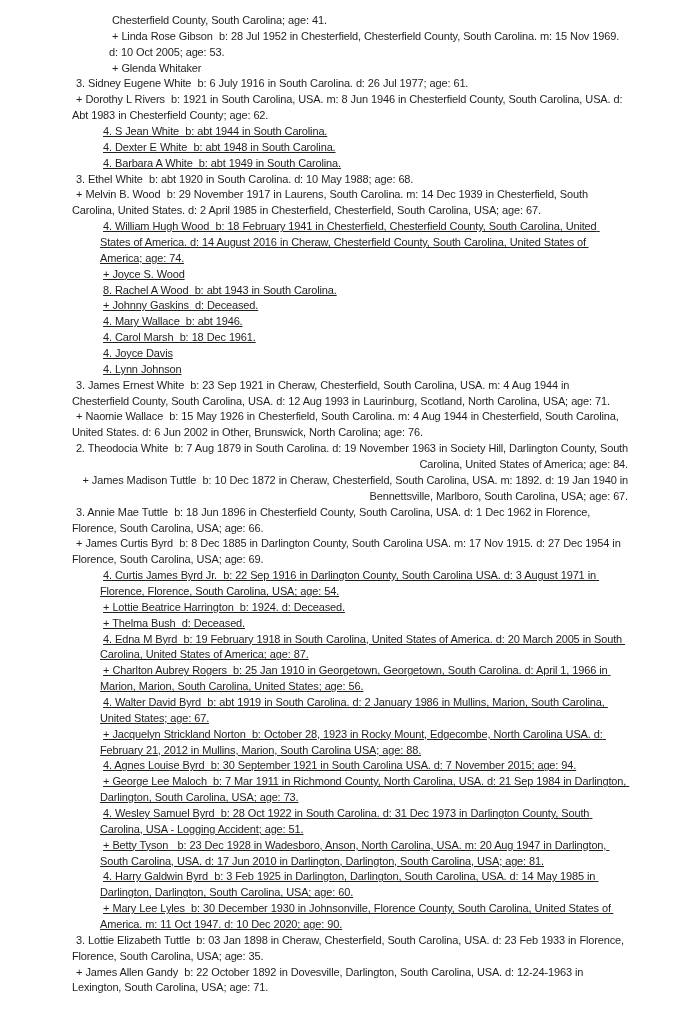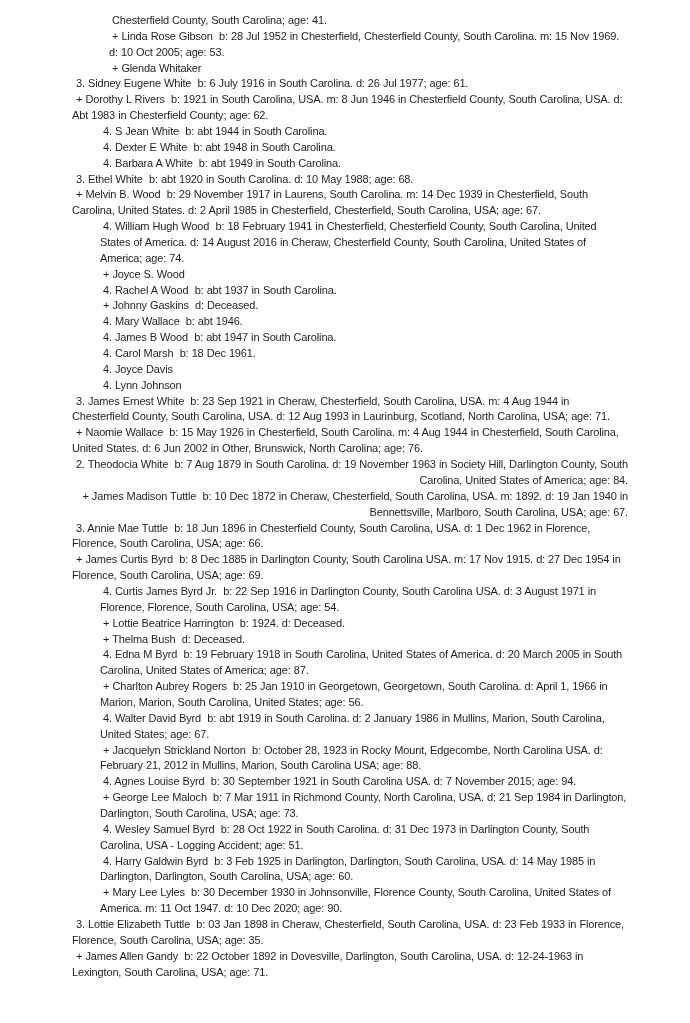--- a/index.html
+++ b/index.html
@@ -21,59 +21,59 @@
     line-height: 15.86px;
     letter-spacing: -0.15px;
     color: #1f1f1f;
   }
   .entry {
     white-space: pre-wrap;
     word-spacing: 0.2px;
   }
   .lvl-2 { padding-left: 52px;  text-indent: 2px; text-align: right; }
   .lvl-3 { padding-left: 72px;  text-indent: 4px; }
-  .lvl-4 { padding-left: 100px; text-indent: 3px; }
+  .lvl-4 { padding-left: 100px; text-indent: 3px; text-decoration: underline; }
   .lvl-5 { padding-left: 109px; text-indent: 3px; }
 </style>
 </head>
 <body style="background: rgb(255, 255, 255);">
 
 <div class="report" id="report" style="color: rgb(31, 31, 31);">
     <div class="entry lvl-5">Chesterfield County, South Carolina; age: 41.</div>
     <div class="entry lvl-5">+ Linda Rose Gibson  b: 28 Jul 1952 in Chesterfield, Chesterfield County, South Carolina. m: 15 Nov 1969. d: 10 Oct 2005; age: 53.</div>
     <div class="entry lvl-5">+ Glenda Whitaker</div>
     <div class="entry lvl-3">3. Sidney Eugene White  b: 6 July 1916 in South Carolina. d: 26 Jul 1977; age: 61.</div>
     <div class="entry lvl-3">+ Dorothy L Rivers  b: 1921 in South Carolina, USA. m: 8 Jun 1946 in Chesterfield County, South Carolina, USA. d: Abt 1983 in Chesterfield County; age: 62.</div>
     <div class="entry lvl-4">4. S Jean White  b: abt 1944 in South Carolina.</div>
     <div class="entry lvl-4">4. Dexter E White  b: abt 1948 in South Carolina.</div>
     <div class="entry lvl-4">4. Barbara A White  b: abt 1949 in South Carolina.</div>
     <div class="entry lvl-3">3. Ethel White  b: abt 1920 in South Carolina. d: 10 May 1988; age: 68.</div>
     <div class="entry lvl-3">+ Melvin B. Wood  b: 29 November 1917 in Laurens, South Carolina. m: 14 Dec 1939 in Chesterfield, South Carolina, United States. d: 2 April 1985 in Chesterfield, Chesterfield, South Carolina, USA; age: 67.</div>
     <div class="entry lvl-4">4. William Hugh Wood  b: 18 February 1941 in Chesterfield, Chesterfield County, South Carolina, United States of America. d: 14 August 2016 in Cheraw, Chesterfield County, South Carolina, United States of America; age: 74.</div>
     <div class="entry lvl-4">+ Joyce S. Wood</div>
-    <div class="entry lvl-4">4. Rachel A Wood  b: abt 1937 in South Carolina.</div>
+    <div class="entry lvl-4">8. Rachel A Wood  b: abt 1943 in South Carolina.</div>
     <div class="entry lvl-4">+ Johnny Gaskins  d: Deceased.</div>
     <div class="entry lvl-4">4. Mary Wallace  b: abt 1946.</div>
-    <div class="entry lvl-4">4. James B Wood  b: abt 1947 in South Carolina.</div>
     <div class="entry lvl-4">4. Carol Marsh  b: 18 Dec 1961.</div>
     <div class="entry lvl-4">4. Joyce Davis</div>
     <div class="entry lvl-4">4. Lynn Johnson</div>
     <div class="entry lvl-3">3. James Ernest White  b: 23 Sep 1921 in Cheraw, Chesterfield, South Carolina, USA. m: 4 Aug 1944 in Chesterfield County, South Carolina, USA. d: 12 Aug 1993 in Laurinburg, Scotland, North Carolina, USA; age: 71.</div>
     <div class="entry lvl-3">+ Naomie Wallace  b: 15 May 1926 in Chesterfield, South Carolina. m: 4 Aug 1944 in Chesterfield, South Carolina, United States. d: 6 Jun 2002 in Other, Brunswick, North Carolina; age: 76.</div>
     <div class="entry lvl-2">2. Theodocia White  b: 7 Aug 1879 in South Carolina. d: 19 November 1963 in Society Hill, Darlington County, South Carolina, United States of America; age: 84.</div>
     <div class="entry lvl-2">+ James Madison Tuttle  b: 10 Dec 1872 in Cheraw, Chesterfield, South Carolina, USA. m: 1892. d: 19 Jan 1940 in Bennettsville, Marlboro, South Carolina, USA; age: 67.</div>
     <div class="entry lvl-3">3. Annie Mae Tuttle  b: 18 Jun 1896 in Chesterfield County, South Carolina, USA. d: 1 Dec 1962 in Florence, Florence, South Carolina, USA; age: 66.</div>
     <div class="entry lvl-3">+ James Curtis Byrd  b: 8 Dec 1885 in Darlington County, South Carolina USA. m: 17 Nov 1915. d: 27 Dec 1954 in Florence, South Carolina, USA; age: 69.</div>
     <div class="entry lvl-4">4. Curtis James Byrd Jr.  b: 22 Sep 1916 in Darlington County, South Carolina USA. d: 3 August 1971 in Florence, Florence, South Carolina, USA; age: 54.</div>
     <div class="entry lvl-4">+ Lottie Beatrice Harrington  b: 1924. d: Deceased.</div>
     <div class="entry lvl-4">+ Thelma Bush  d: Deceased.</div>
     <div class="entry lvl-4">4. Edna M Byrd  b: 19 February 1918 in South Carolina, United States of America. d: 20 March 2005 in South Carolina, United States of America; age: 87.</div>
     <div class="entry lvl-4">+ Charlton Aubrey Rogers  b: 25 Jan 1910 in Georgetown, Georgetown, South Carolina. d: April 1, 1966 in Marion, Marion, South Carolina, United States; age: 56.</div>
     <div class="entry lvl-4">4. Walter David Byrd  b: abt 1919 in South Carolina. d: 2 January 1986 in Mullins, Marion, South Carolina, United States; age: 67.</div>
     <div class="entry lvl-4">+ Jacquelyn Strickland Norton  b: October 28, 1923 in Rocky Mount, Edgecombe, North Carolina USA. d: February 21, 2012 in Mullins, Marion, South Carolina USA; age: 88.</div>
     <div class="entry lvl-4">4. Agnes Louise Byrd  b: 30 September 1921 in South Carolina USA. d: 7 November 2015; age: 94.</div>
     <div class="entry lvl-4">+ George Lee Maloch  b: 7 Mar 1911 in Richmond County, North Carolina, USA. d: 21 Sep 1984 in Darlington, Darlington, South Carolina, USA; age: 73.</div>
     <div class="entry lvl-4">4. Wesley Samuel Byrd  b: 28 Oct 1922 in South Carolina. d: 31 Dec 1973 in Darlington County, South Carolina, USA - Logging Accident; age: 51.</div>
+    <div class="entry lvl-4">+ Betty Tyson   b: 23 Dec 1928 in Wadesboro, Anson, North Carolina, USA. m: 20 Aug 1947 in Darlington, South Carolina, USA. d: 17 Jun 2010 in Darlington, Darlington, South Carolina, USA; age: 81.</div>
     <div class="entry lvl-4">4. Harry Galdwin Byrd  b: 3 Feb 1925 in Darlington, Darlington, South Carolina, USA. d: 14 May 1985 in Darlington, Darlington, South Carolina, USA; age: 60.</div>
     <div class="entry lvl-4">+ Mary Lee Lyles  b: 30 December 1930 in Johnsonville, Florence County, South Carolina, United States of America. m: 11 Oct 1947. d: 10 Dec 2020; age: 90.</div>
     <div class="entry lvl-3">3. Lottie Elizabeth Tuttle  b: 03 Jan 1898 in Cheraw, Chesterfield, South Carolina, USA. d: 23 Feb 1933 in Florence, Florence, South Carolina, USA; age: 35.</div>
     <div class="entry lvl-3">+ James Allen Gandy  b: 22 October 1892 in Dovesville, Darlington, South Carolina, USA. d: 12-24-1963 in Lexington, South Carolina, USA; age: 71.</div>
   </div>
 
 </body></html>

